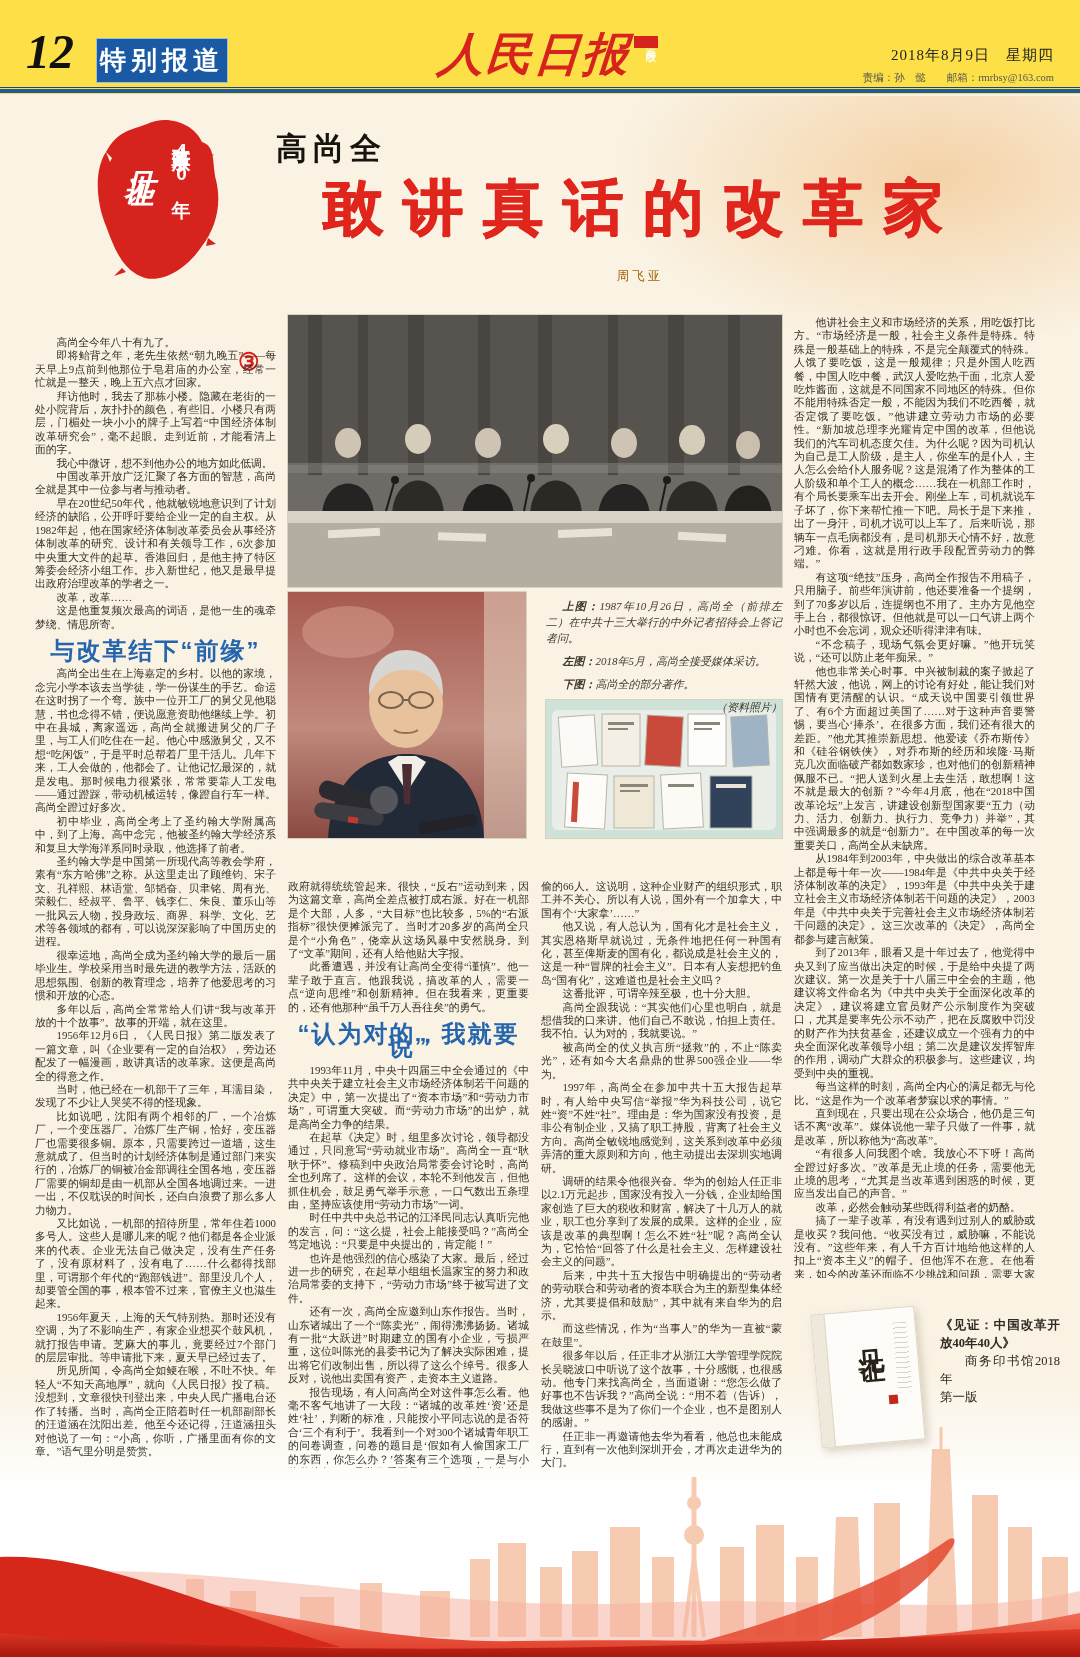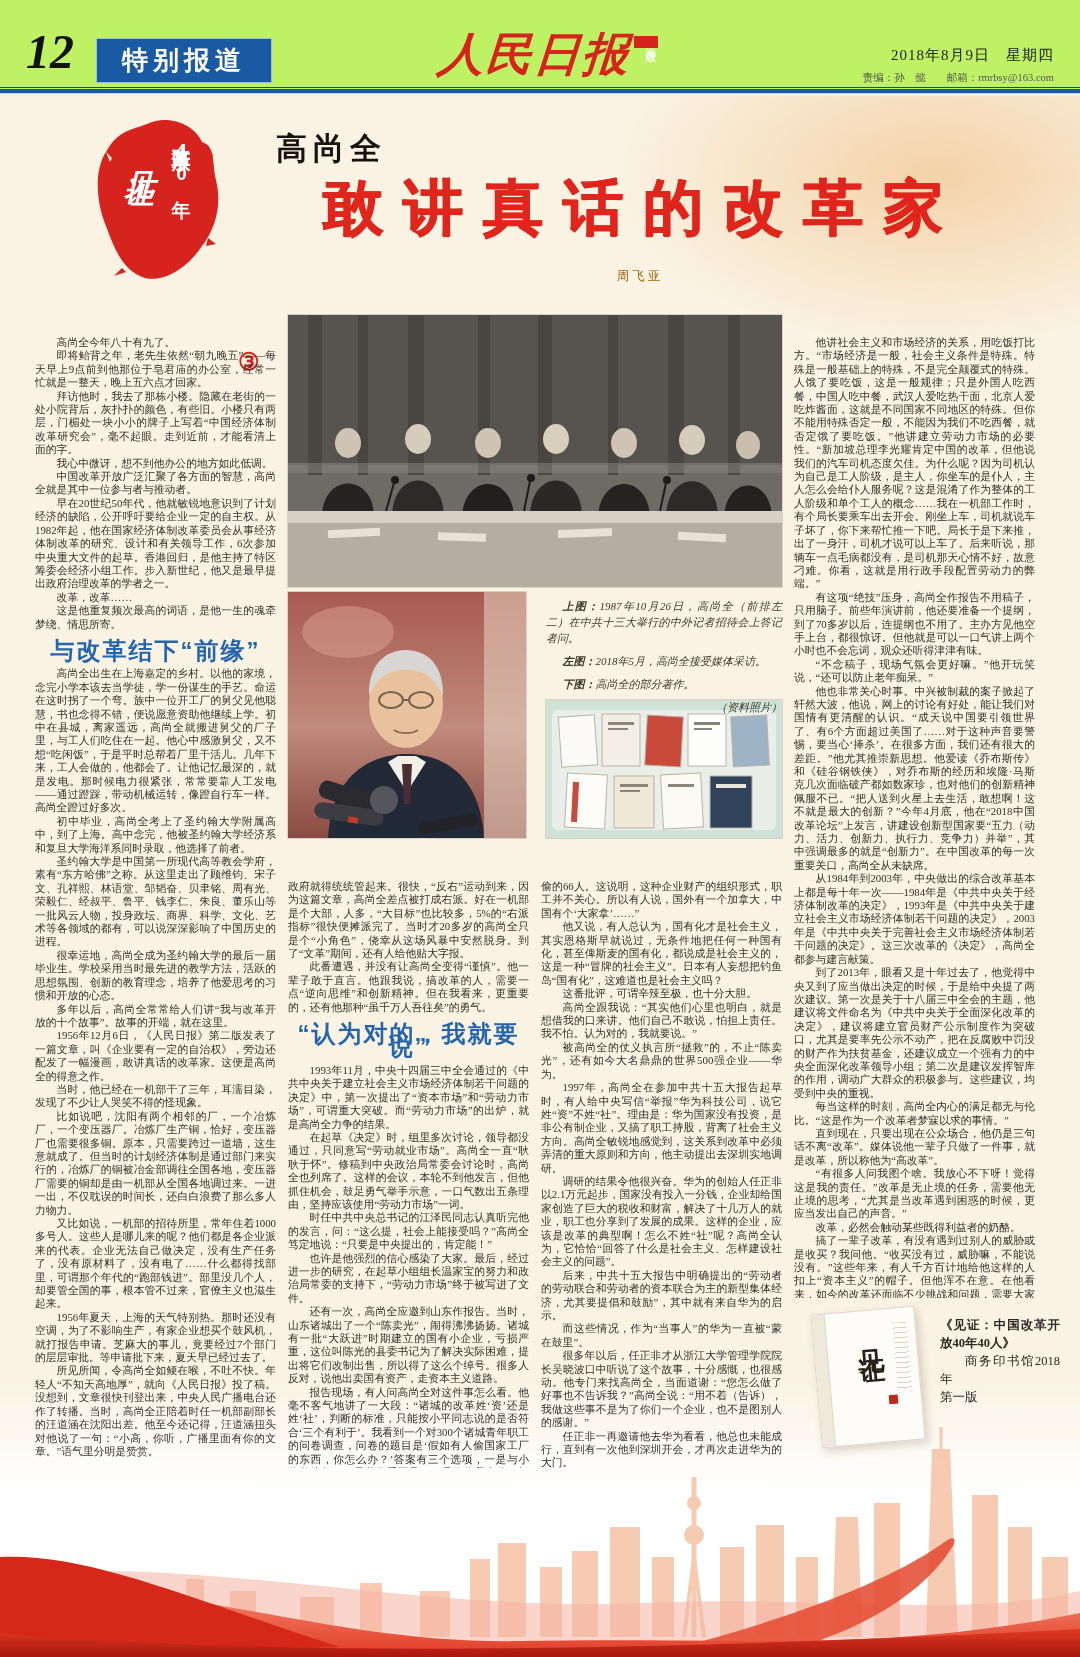--- a/index.html
+++ b/index.html
@@ -1,23 +1,23 @@
 <!DOCTYPE html>
 <html><head>
 <meta charset="utf-8">
 <style>
   html,body{margin:0;padding:0;}
   body{width:1080px;height:1657px;position:relative;overflow:hidden;background:#fff;
        font-family:"Liberation Serif","DejaVu Serif",serif;color:#332f2b;}
   
-  .hdr{position:absolute;top:0;left:0;right:0;height:94px;background:#bef264;z-index:6;}
+  .hdr{position:absolute;top:0;left:0;right:0;height:94px;background:#fde047;z-index:6;}
   .pageno{position:absolute;left:26px;top:24px;font-size:48px;font-weight:bold;font-style:italic;color:#111;}
   .section-box{position:absolute;left:96px;top:38px;background:#1a5aa5;color:#fff;
        font-family:"Liberation Sans",sans-serif;font-weight:bold;font-size:26px;
-       padding:5px 26px;letter-spacing:5px;box-shadow:0 0 0 1px #9fc0dd inset;}
+       padding:5px 4px;letter-spacing:5px;box-shadow:0 0 0 1px #9fc0dd inset;}
   .masthead{position:absolute;left:438px;top:30px;display:flex;align-items:flex-start;}
   .masthead .logo{font-size:46px;font-weight:bold;color:#d7231d;font-style:italic;
        letter-spacing:2px;transform:skewX(-4deg);line-height:1.1;}
   .edition{width:20px;margin-left:4px;margin-top:6px;background:#d7231d;color:#fff;
        font-family:"Liberation Sans",sans-serif;font-size:11px;line-height:1.05;
        writing-mode:vertical-rl;text-orientation:upright;padding:3px 2px;letter-spacing:2px;}
   .hdr-right{position:absolute;right:26px;top:34px;text-align:right;}
   .hdr-date{font-size:15px;color:#222;letter-spacing:1px;margin-top:12px;}
   .hdr-ed{font-size:10.5px;color:#555;margin-top:6px;}
   .rule{position:absolute;top:87px;left:0;right:0;height:7px;z-index:6;}
@@ -58,21 +58,21 @@
   
   .col{position:absolute;width:241px;z-index:5;font-size:10.8px;line-height:13.4px;
        text-align:justify;color:#332e29;overflow:hidden;}
   .col .para{text-indent:2em;margin:0;}
   .col .para.cont{text-indent:0;}
   .col .col-subhead{font-family:"Liberation Sans",sans-serif;font-weight:bold;font-size:24px;
        color:#2565ad;text-align:center;text-indent:0;margin:13px 0 10px;letter-spacing:2px;}
   #col1{left:35px;top:336px;height:1132px;}
   #col2{left:288px;top:880px;height:588px;}
   #col3{left:541px;top:880px;height:588px;}
-  #col4{left:794px;top:336px;height:962px;}
+  #col4{left:794px;top:316px;height:962px;}
   
   .bookcover{position:absolute;left:816px;top:1310px;width:102px;height:132px;z-index:5;
        transform:rotate(-5deg);background:#fdfcf8;border:1px solid #ddd6c8;
        box-shadow:3px 4px 8px rgba(120,90,60,.25);}
   .bookcover .spine{position:absolute;left:0;top:0;bottom:0;width:12px;background:#efe9dc;border-right:1px solid #e0d8c6;}
   .bookcover .bt{position:absolute;left:38px;top:18px;writing-mode:vertical-rl;text-orientation:upright;
        font-size:26px;font-weight:bold;color:#262219;letter-spacing:8px;}
   .bookcover .seal-sm{position:absolute;left:70px;top:86px;width:9px;height:9px;background:#c2271c;}
   .bookcover .micro{position:absolute;right:8px;top:14px;width:14px;height:70px;
        background:repeating-linear-gradient(#c9c2b2 0 1px,transparent 1px 5px);opacity:.7;}
@@ -314,21 +314,21 @@
   </div>
 <div id="col4" class="col">
     <div class="para">他讲社会主义和市场经济的关系，用吃饭打比方。“市场经济是一般，社会主义条件是特殊。特殊是一般基础上的特殊，不是完全颠覆式的特殊。人饿了要吃饭，这是一般规律；只是外国人吃西餐，中国人吃中餐，武汉人爱吃热干面，北京人爱吃炸酱面，这就是不同国家不同地区的特殊。但你不能用特殊否定一般，不能因为我们不吃西餐，就否定饿了要吃饭。”他讲建立劳动力市场的必要性。“新加坡总理李光耀肯定中国的改革，但他说我们的汽车司机态度欠佳。为什么呢？因为司机认为自己是工人阶级，是主人，你坐车的是仆人，主人怎么会给仆人服务呢？这是混淆了作为整体的工人阶级和单个工人的概念……我在一机部工作时，有个局长要乘车出去开会。刚坐上车，司机就说车子坏了，你下来帮忙推一下吧。局长于是下来推，出了一身汗，司机才说可以上车了。后来听说，那辆车一点毛病都没有，是司机那天心情不好，故意刁难。你看，这就是用行政手段配置劳动力的弊端。”</div>
     <div class="para">有这项“绝技”压身，高尚全作报告不用稿子，只用脑子。前些年演讲前，他还要准备一个提纲，到了70多岁以后，连提纲也不用了。主办方见他空手上台，都很惊讶。但他就是可以一口气讲上两个小时也不会忘词，观众还听得津津有味。</div>
     <div class="para">“不念稿子，现场气氛会更好嘛。”他开玩笑说，“还可以防止老年痴呆。”</div>
     <div class="para">他也非常关心时事。中兴被制裁的案子掀起了轩然大波，他说，网上的讨论有好处，能让我们对国情有更清醒的认识。“成天说中国要引领世界了、有6个方面超过美国了……对于这种声音要警惕，要当心‘捧杀’。在很多方面，我们还有很大的差距。”他尤其推崇新思想。他爱读《乔布斯传》和《硅谷钢铁侠》，对乔布斯的经历和埃隆·马斯克几次面临破产都如数家珍，也对他们的创新精神佩服不已。“把人送到火星上去生活，敢想啊！这不就是最大的创新？”今年4月底，他在“2018中国改革论坛”上发言，讲建设创新型国家要“五力（动力、活力、创新力、执行力、竞争力）并举”，其中强调最多的就是“创新力”。在中国改革的每一次重要关口，高尚全从未缺席。</div>
     <div class="para">从1984年到2003年，中央做出的综合改革基本上都是每十年一次——1984年是《中共中央关于经济体制改革的决定》，1993年是《中共中央关于建立社会主义市场经济体制若干问题的决定》，2003年是《中共中央关于完善社会主义市场经济体制若干问题的决定》。这三次改革的《决定》，高尚全都参与建言献策。</div>
     <div class="para">到了2013年，眼看又是十年过去了，他觉得中央又到了应当做出决定的时候，于是给中央提了两次建议。第一次是关于十八届三中全会的主题，他建议将文件命名为《中共中央关于全面深化改革的决定》，建议将建立官员财产公示制度作为突破口，尤其是要率先公示不动产，把在反腐败中罚没的财产作为扶贫基金，还建议成立一个强有力的中央全面深化改革领导小组；第二次是建议发挥智库的作用，调动广大群众的积极参与。这些建议，均受到中央的重视。</div>
     <div class="para">每当这样的时刻，高尚全内心的满足都无与伦比。“这是作为一个改革者梦寐以求的事情。”</div>
     <div class="para">直到现在，只要出现在公众场合，他仍是三句话不离“改革”。媒体说他一辈子只做了一件事，就是改革，所以称他为“高改革”。</div>
-    <div class="para">“有很多人问我图个啥。我放心不下呀！觉得这是我的责任。”改革是无止境的任务，需要他无止境的思考，“尤其是当改革遇到困惑的时候，更应当发出自己的声音。”</div>
+    <div class="para">“有很多人问我图个啥。我放心不下呀！高尚全蹬过好多次。”改革是无止境的任务，需要他无止境的思考，“尤其是当改革遇到困惑的时候，更应当发出自己的声音。”</div>
     <div class="para">改革，必然会触动某些既得利益者的奶酪。</div>
     <div class="para">搞了一辈子改革，有没有遇到过别人的威胁或是收买？我问他。“收买没有过，威胁嘛，不能说没有。”这些年来，有人千方百计地给他这样的人扣上“资本主义”的帽子。但他浑不在意。在他看来，如今的改革还面临不少挑战和问题，需要大家真切忧患、合力解决。深化改革要听取各方意见，包括那些批评和质疑的。“国家多听听不同的意见，有好处的。”他的眉眼还是一派慈和，语调也轻轻淡淡的，吐出的话语却是一如既往的犀利。</div>
   </div>
 
 <div class="bookcover">
   <div class="spine"></div>
   <div class="bt">见证</div>
   <div class="seal-sm"></div>
   <div class="micro"></div>
 </div>

